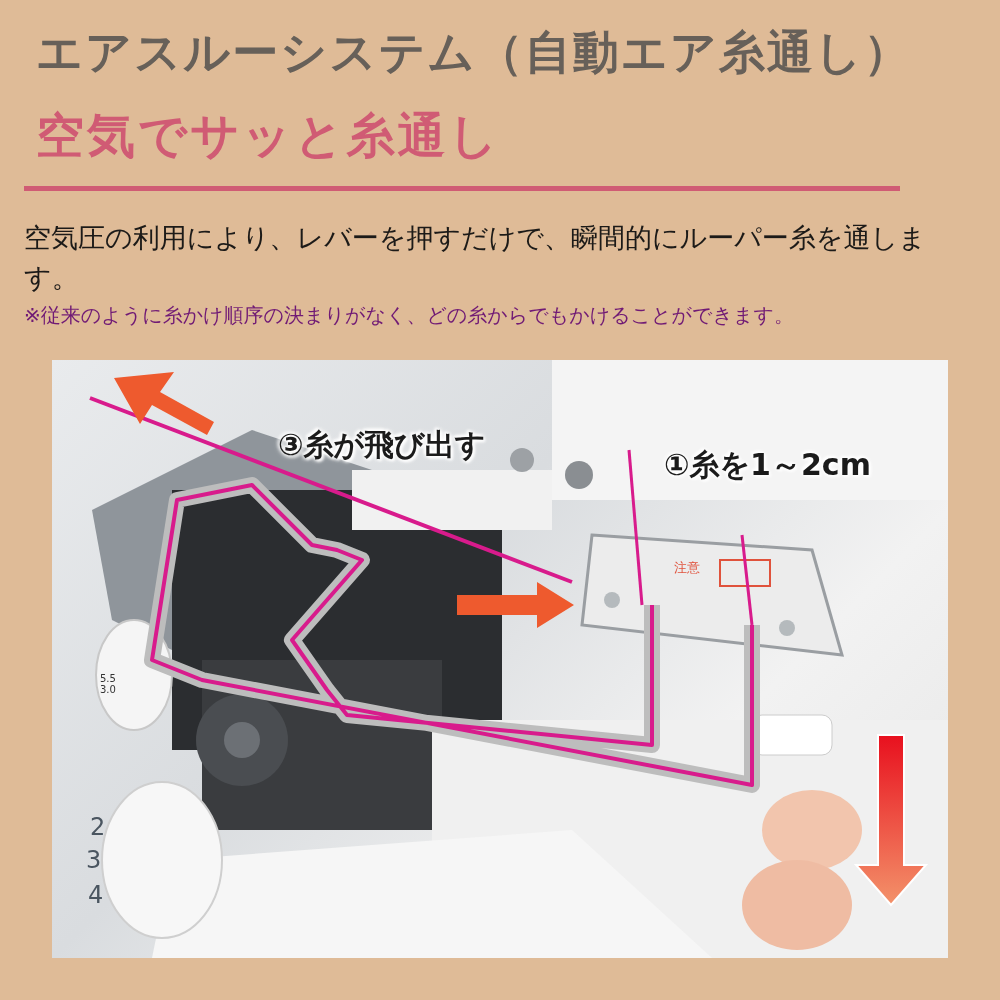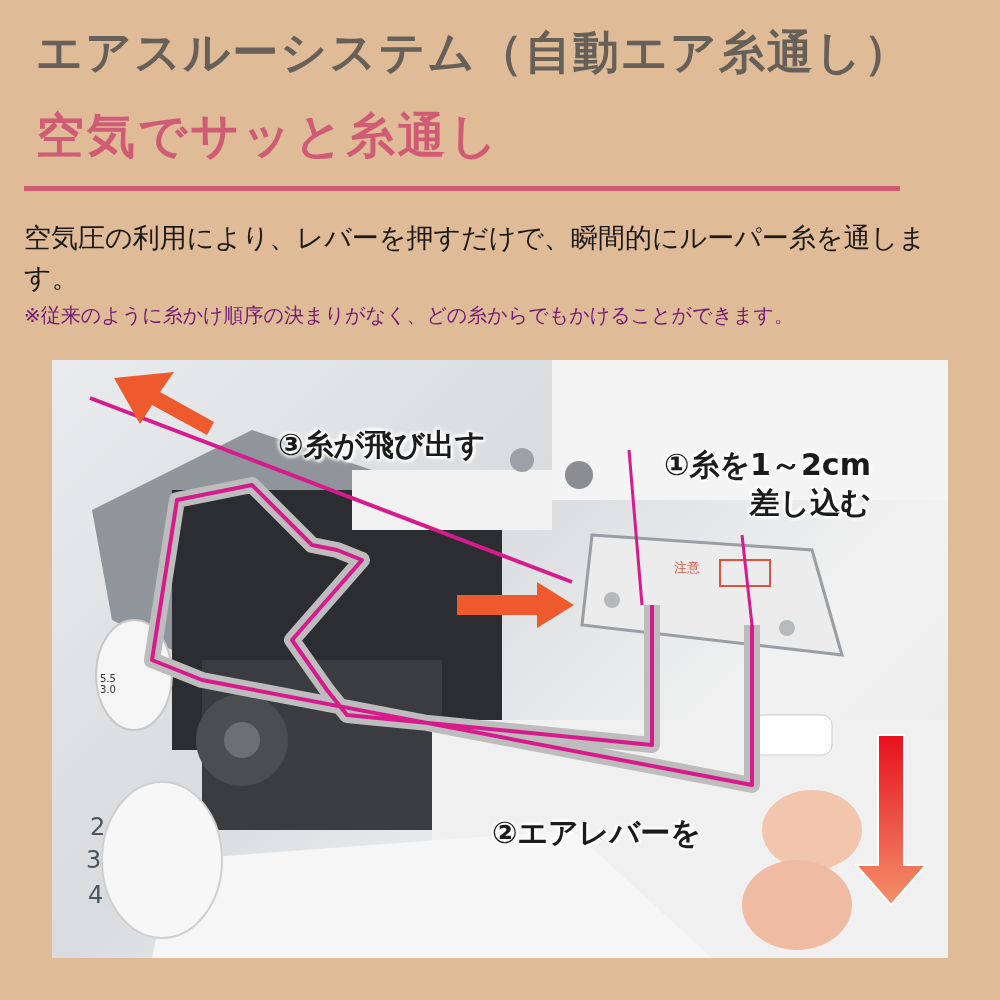--- a/index.html
+++ b/index.html
@@ -73,18 +73,16 @@
     <polygon points="62,18 122,12 108,32 162,62 155,75 100,45 88,64" fill="#ee5a2e"></polygon>
     <polygon points="405,235 485,235 485,222 522,245 485,268 485,255 405,255" fill="#ee5a2e"></polygon>
     <polygon points="826,375 852,375 852,505 874,505 839,545 804,505 826,505" fill="url(#downArrow)" stroke="#fff" stroke-width="2"></polygon>
   </svg>
 
   <div class="label" style="left:204px;top:66px;margin-left:22px;">
     <div>③糸が飛び出す</div>
   </div>
   <div class="label" style="left:612px;top:86px;text-align:right;">
     <div>①糸を1～2cm</div>
-    <div>差し込む</div>
   </div>
   <div class="label" style="left:440px;top:454px;text-align:center;">
-    <div>②エアレバーを</div>
   </div>
 </div>
 
 </body></html>

